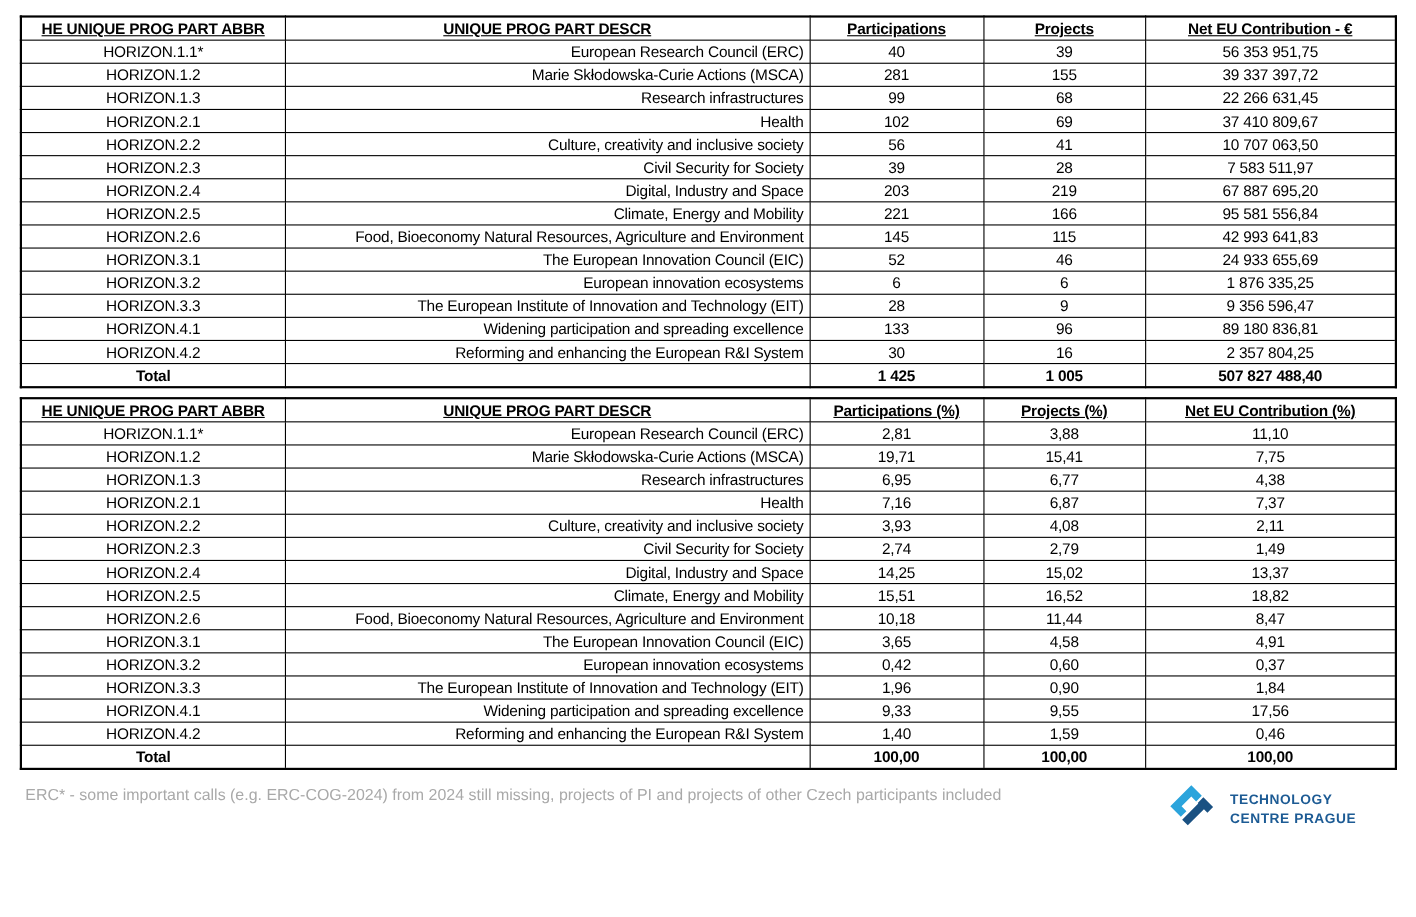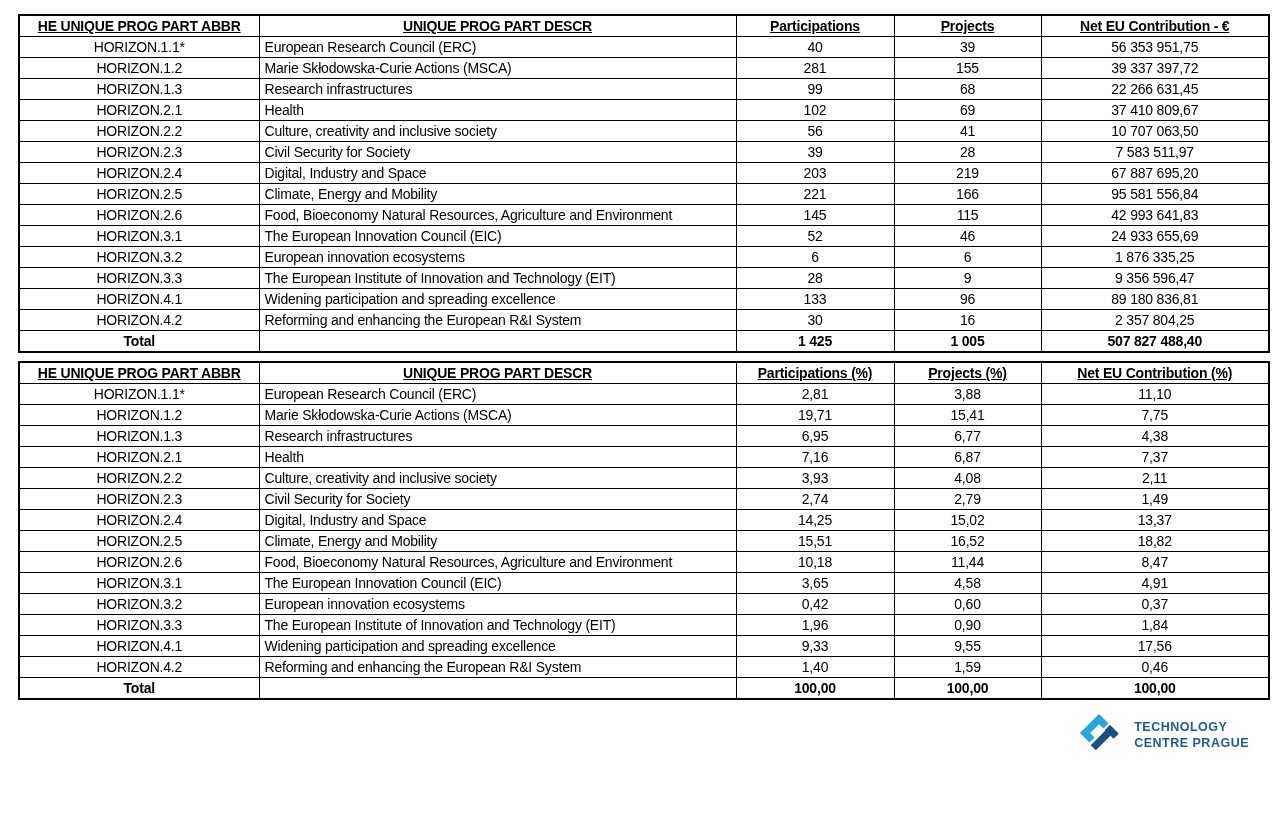--- a/index.html
+++ b/index.html
@@ -18,31 +18,31 @@
     border-collapse:collapse;table-layout:fixed;width:1250px;
     border:2px solid #000;
   }
   table.he th, table.he td{
     border:1px solid #000;height:20px;padding:0 5px;
     font-size:14px;line-height:18px;letter-spacing:-0.2px;
     overflow:hidden;white-space:nowrap;
   }
   table.he th{font-weight:bold;text-align:center;text-decoration:underline;}
   table.he td.center{text-align:center;}
-  table.he td.left{text-align:left;}
+  table.he td.left{text-align:right;}
   table.he tr.total td{font-weight:bold;}
   .tbl2{margin-top:8px;}
   .footer{
     display:flex;justify-content:space-between;align-items:flex-start;
     margin-top:7px;
   }
   .footer-text{margin-left:5px;}
   .src{font-size:14.5px;color:#1a1a1a;margin-top:3px;}
   .note{font-size:14.5px;color:#A9A9A9;margin-top:8px;}
-  .logo{display:flex;align-items:center;gap:9px;margin:1px 20px 0 0;}
+  .logo{display:flex;align-items:center;gap:9px;margin:1px 36px 0 0;}
   .logo-text{
     font-size:12.5px;font-weight:bold;color:#1D5B94;
     letter-spacing:0.5px;line-height:1.3;
   }
 </style>
 </head>
 <body>
 
 <div class="page">
 
@@ -294,20 +294,21 @@
           <td class="left"></td>
           <td class="center">100,00</td>
           <td class="center">100,00</td>
           <td class="center">100,00</td>
         </tr>
       </tbody>
     </table>
 
   <div class="footer">
     <div class="footer-text">
+      <div class="note">ERC* - some important calls (e.g. ERC-COG-2024) from 2024 still missing, projects of PI and projects of other Czech participants included</div>
     </div>
     <div class="logo">
       <span>
         <svg width="52" height="50" viewBox="0 0 100 100" aria-hidden="true">
           <g transform="rotate(45 50 50)">
             <path d="M23 23 H50 V37.5 H37.5 V62.5 H50 V77 H23 Z" fill="#2BA4DC"></path>
             <path d="M54 23 H79 V37.5 H70 V79 H55.5 V37.5 H54 Z" fill="#1A5182"></path>
           </g>
         </svg>
       </span>

